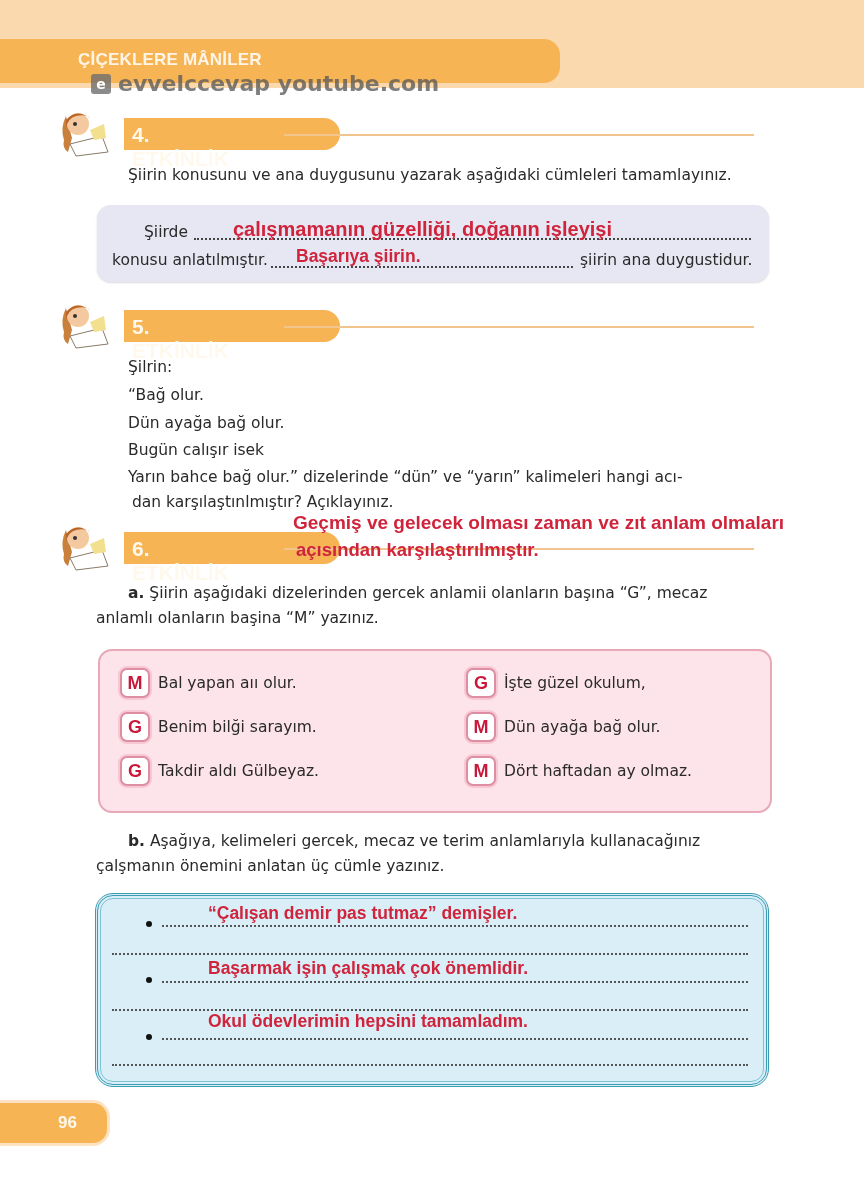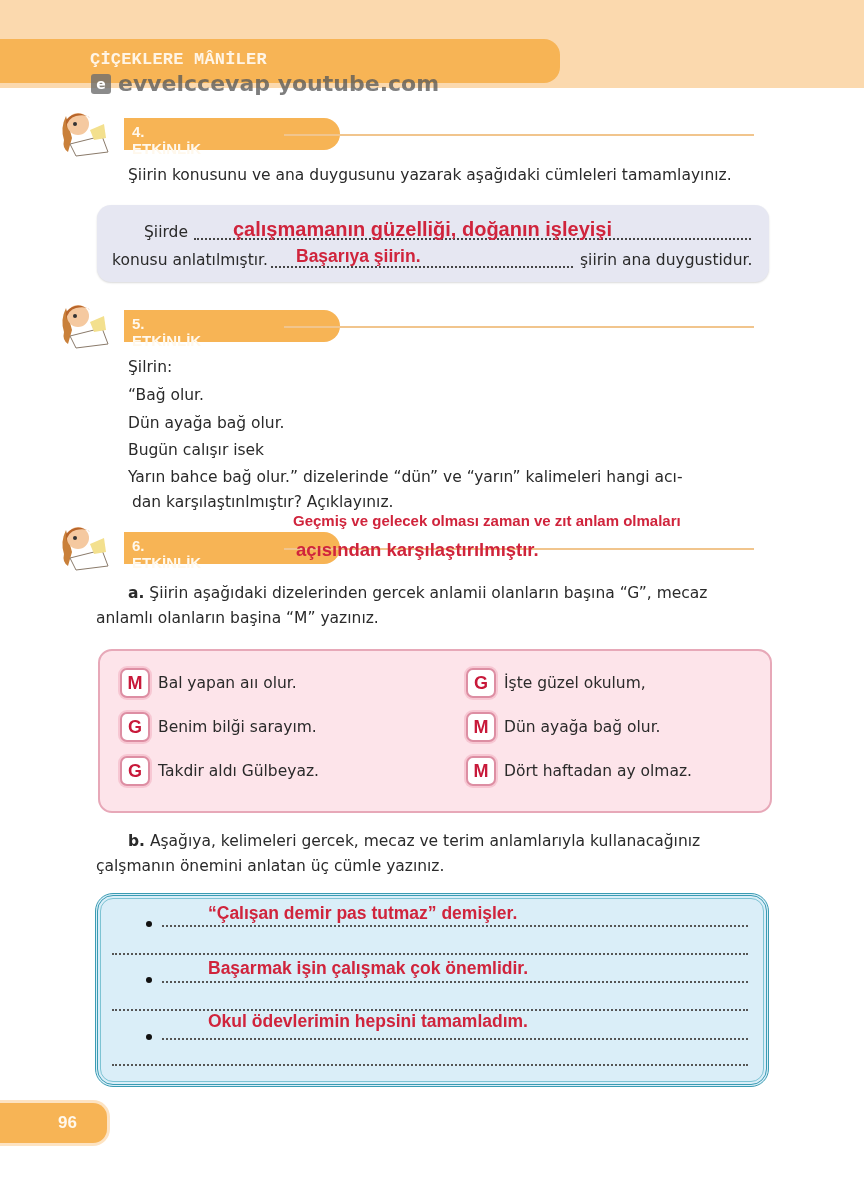--- a/index.html
+++ b/index.html
@@ -8,33 +8,33 @@
     background: #ffffff;
     font-family: "DejaVu Sans", sans-serif;
     color: #2a2a2a;
   }
   .abs { position: absolute; }
 
   
   .top-band { left:0; top:0; width:864px; height:88px; background:#fbd9ae; }
   .top-pill { left:0; top:39px; width:560px; height:44px; background:#f7b455;
               border-radius:0 16px 16px 0; }
-  .top-title { left:90px; top:50px; font-family:Liberation Mono, monospace;
+  .top-title { left:78px; top:50px; font-family:Liberation Sans, sans-serif;
                font-size:17px; font-weight:bold; color:#fff5e6; letter-spacing:0.2px; }
   .watermark { left:91px; top:71px; font-family:"DejaVu Sans", sans-serif;
                font-size:22px; font-weight:bold; color:rgba(90,90,90,0.78); display:flex; align-items:center; }
   .wm-icon { width:20px; height:20px; background:rgba(110,110,110,0.8); border-radius:3px; margin-right:7px;
              color:#fff; font-size:14px; line-height:20px; text-align:center; font-weight:bold; }
 
   
   .act { left:56px; height:50px; }
   .act-pill { position:absolute; left:68px; top:10px; width:216px; height:32px; background:#f7b455;
               border-radius:0 16px 16px 0; }
   .act-label { position:absolute; left:76px; top:15px; font-family:"Liberation Sans", sans-serif;
-               font-size:15px; font-weight:bold; color:#fff8ec; }
+               font-size:21px; font-weight:bold; color:#fff8ec; }
   .act-line { position:absolute; left:228px; top:26px; width:470px; height:2px; background:#f1c58d; }
   .girl { position:absolute; left:0; top:0; width:64px; height:50px; }
 
   .txt { font-size:15.5px; color:#2a2a2a; white-space:nowrap; }
   .ans { font-family:"Liberation Sans", sans-serif; font-weight:bold; color:#d0243c; white-space:nowrap; }
 
   
   .grey-box { left:97px; top:205px; width:672px; height:77px; background:#e6e7f2;
               border-radius:14px; box-shadow:0 1px 2px rgba(0,0,0,0.15); }
   .dots { border-bottom:2px dotted #444; }
@@ -121,21 +121,21 @@
     <circle cx="22" cy="16" r="11" fill="#f5c9a0"></circle>
     <path d="M10 12 Q20 0 34 10 Q30 6 20 8 Q12 10 10 20 Z" fill="#b8652a"></path>
     <circle cx="19" cy="16" r="2" fill="#333"></circle>
     <path d="M14 36 L46 28 L52 44 L20 48 Z" fill="#ffffff" stroke="#8a7a6a" stroke-width="1"></path>
     <path d="M34 22 L48 16 L50 30 L38 32 Z" fill="#f3e08e"></path>
   </svg>
   <div class="act-pill"></div>
   <div class="act-label">6. ETKİNLİK</div>
   <div class="act-line"></div>
 </div>
-<div class="abs ans" style="left:293px;top:512px;font-size:15px;">Geçmiş ve gelecek olması zaman ve zıt anlam olmaları</div>
+<div class="abs ans" style="left:293px;top:512px;font-size:19px;">Geçmiş ve gelecek olması zaman ve zıt anlam olmaları</div>
 <div class="abs ans" style="left:296px;top:539px;font-size:18.5px;">açısından karşılaştırılmıştır.</div>
 
 <div class="abs txt" style="left:128px;top:584px;">
   <b>a.</b>
   <span>Şiirin aşağıdaki dizelerinden gercek anlamii olanların başına “G”, mecaz</span>
 </div>
 <div class="abs txt" style="left:96px;top:609px;">anlamlı olanların başina “M” yazınız.</div>
 
 <div class="abs pink-box"></div>
 <div class="item" style="left:120px;top:668px;">

